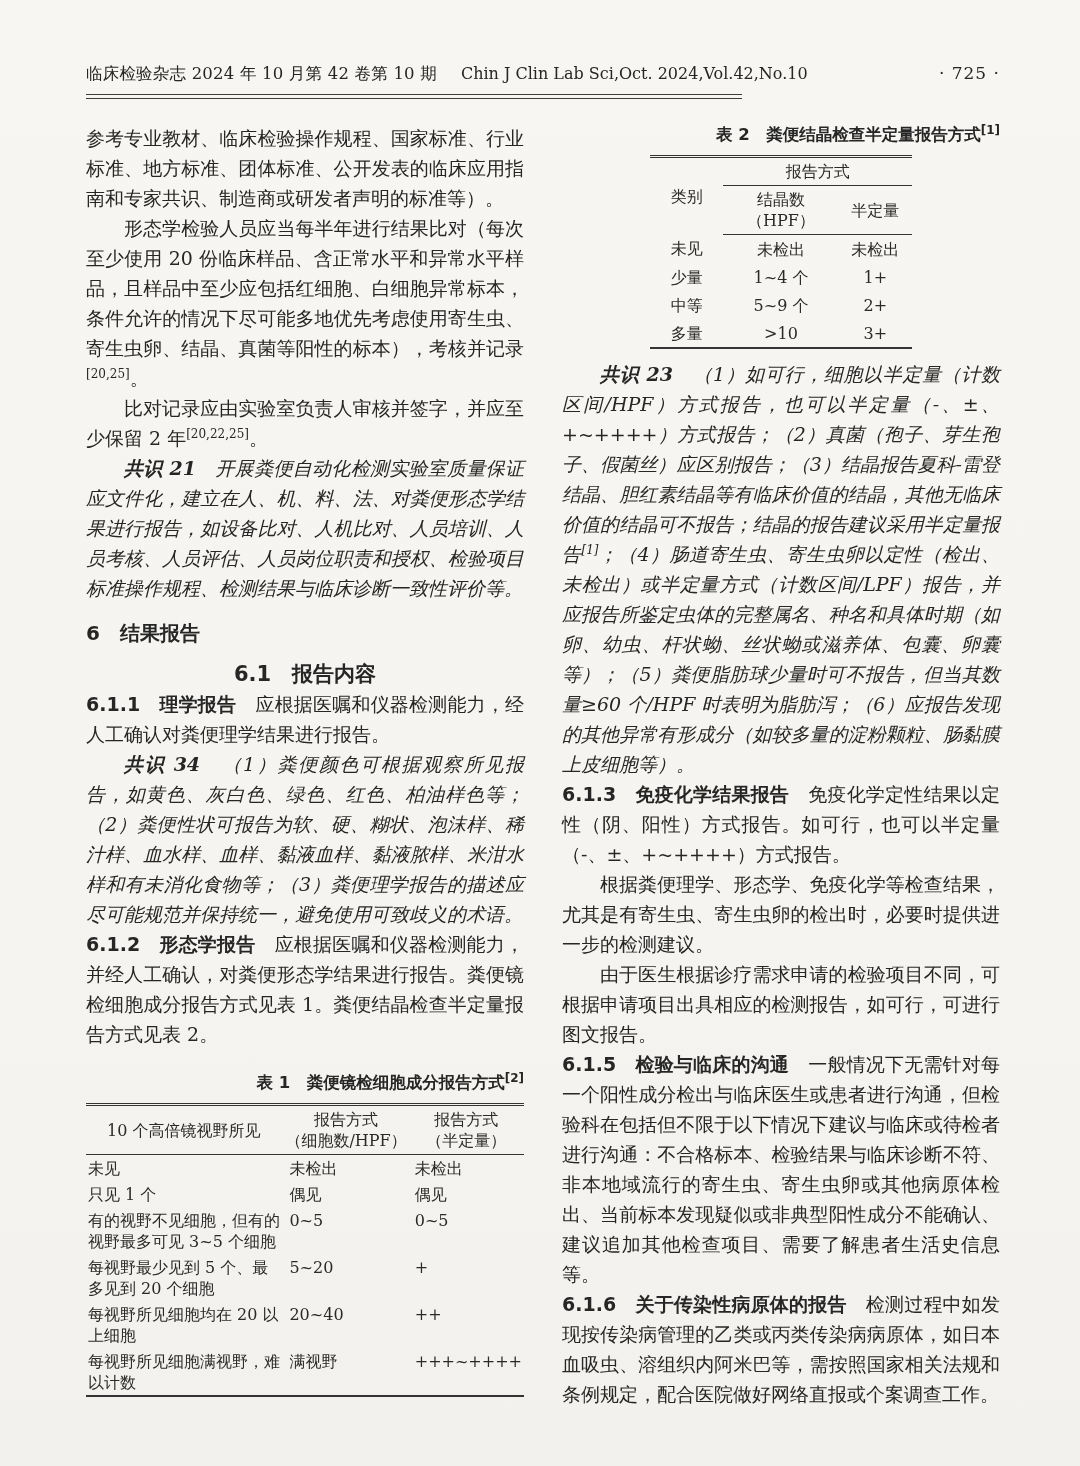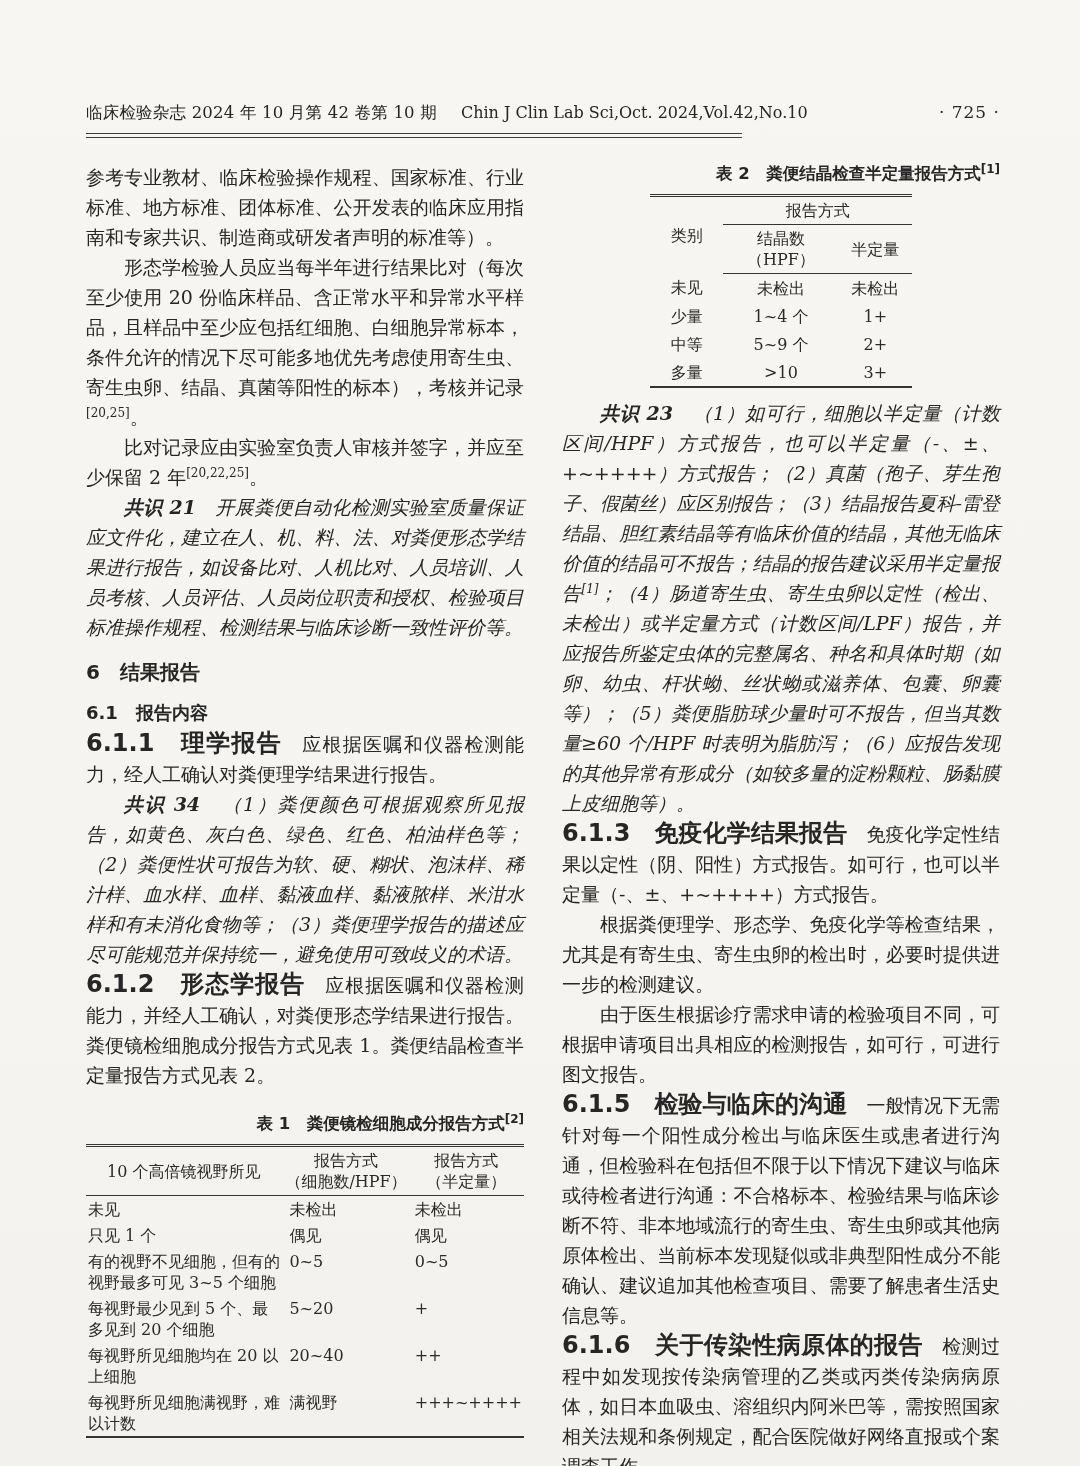--- a/index.html
+++ b/index.html
@@ -4,42 +4,42 @@
 <style>
   *{margin:0;padding:0;box-sizing:border-box}
   html,body{width:1080px;height:1466px}
   body{
     background:#f6f5f1;
     color:#262626;
     font-family:"DejaVu Serif","Liberation Serif",serif;
   }
   .page{
     width:1080px;height:1466px;
-    padding:102px 80px 0 86px;
+    padding:63px 80px 0 86px;
     overflow:hidden;
     position:relative;
     background:linear-gradient(180deg,#f7f6f2 0%,#f5f4f0 60%,#f2f1ed 100%);
   }
   
   .pgheader{display:flex;justify-content:space-between;align-items:baseline;font-size:16.5px;white-space:nowrap}
   .pgheader .lead{display:flex;gap:24px;align-items:baseline}
   .pgheader .cn{letter-spacing:.2px}
   .pgheader .en{font-size:16px}
   .pgheader .pageno{font-size:17px;letter-spacing:1px}
   .header-rule{width:656px;height:5px;border-top:1.4px solid #3d3d3d;border-bottom:1.4px solid #3d3d3d;margin-top:9px}
   
   .columns{display:flex;gap:38px;margin-top:24px}
   .col{width:438px;font-size:19px;line-height:30px;text-align:justify}
   p.para{margin:0}
   p.ind{text-indent:2em}
   .consensus{font-style:italic}
   .consensus .clab{font-weight:bold;font-style:italic}
-  .rh{font-weight:bold;font-family:"DejaVu Sans","Liberation Sans",sans-serif;font-size:24px}
+  .rh{font-weight:bold;font-family:"DejaVu Sans","Liberation Sans",sans-serif;font-size:19px}
   .h2{font-family:"DejaVu Sans","Liberation Sans",sans-serif;font-size:20px;font-weight:bold;margin:15px 0 11px;text-align:left}
-  .h3{font-family:"DejaVu Sans","Liberation Sans",sans-serif;font-size:18px;font-weight:bold;margin:0;text-align:left}
+  .h3{font-family:"DejaVu Sans","Liberation Sans",sans-serif;font-size:21px;font-weight:bold;margin:0;text-align:center}
   sup{font-size:12px;line-height:0;vertical-align:super}
   
   .tblock{margin-top:22px}
   .tbl-title{text-align:right;font-family:"DejaVu Sans","Liberation Sans",sans-serif;font-weight:bold;font-size:16.5px;line-height:24px;margin-bottom:8px}
   table.tbl{border-collapse:collapse;font-size:16px;line-height:21px;color:#2a2a2a;
     border-top:3px double #343434;border-bottom:2px solid #343434}
   .tbl th{font-weight:normal;padding:3px 2px;vertical-align:middle}
   .tbl td{padding:2.5px 2px;vertical-align:top}
   .tbl thead tr:last-child th{border-bottom:1.6px solid #343434}
   .thl{display:block;text-align:center}

